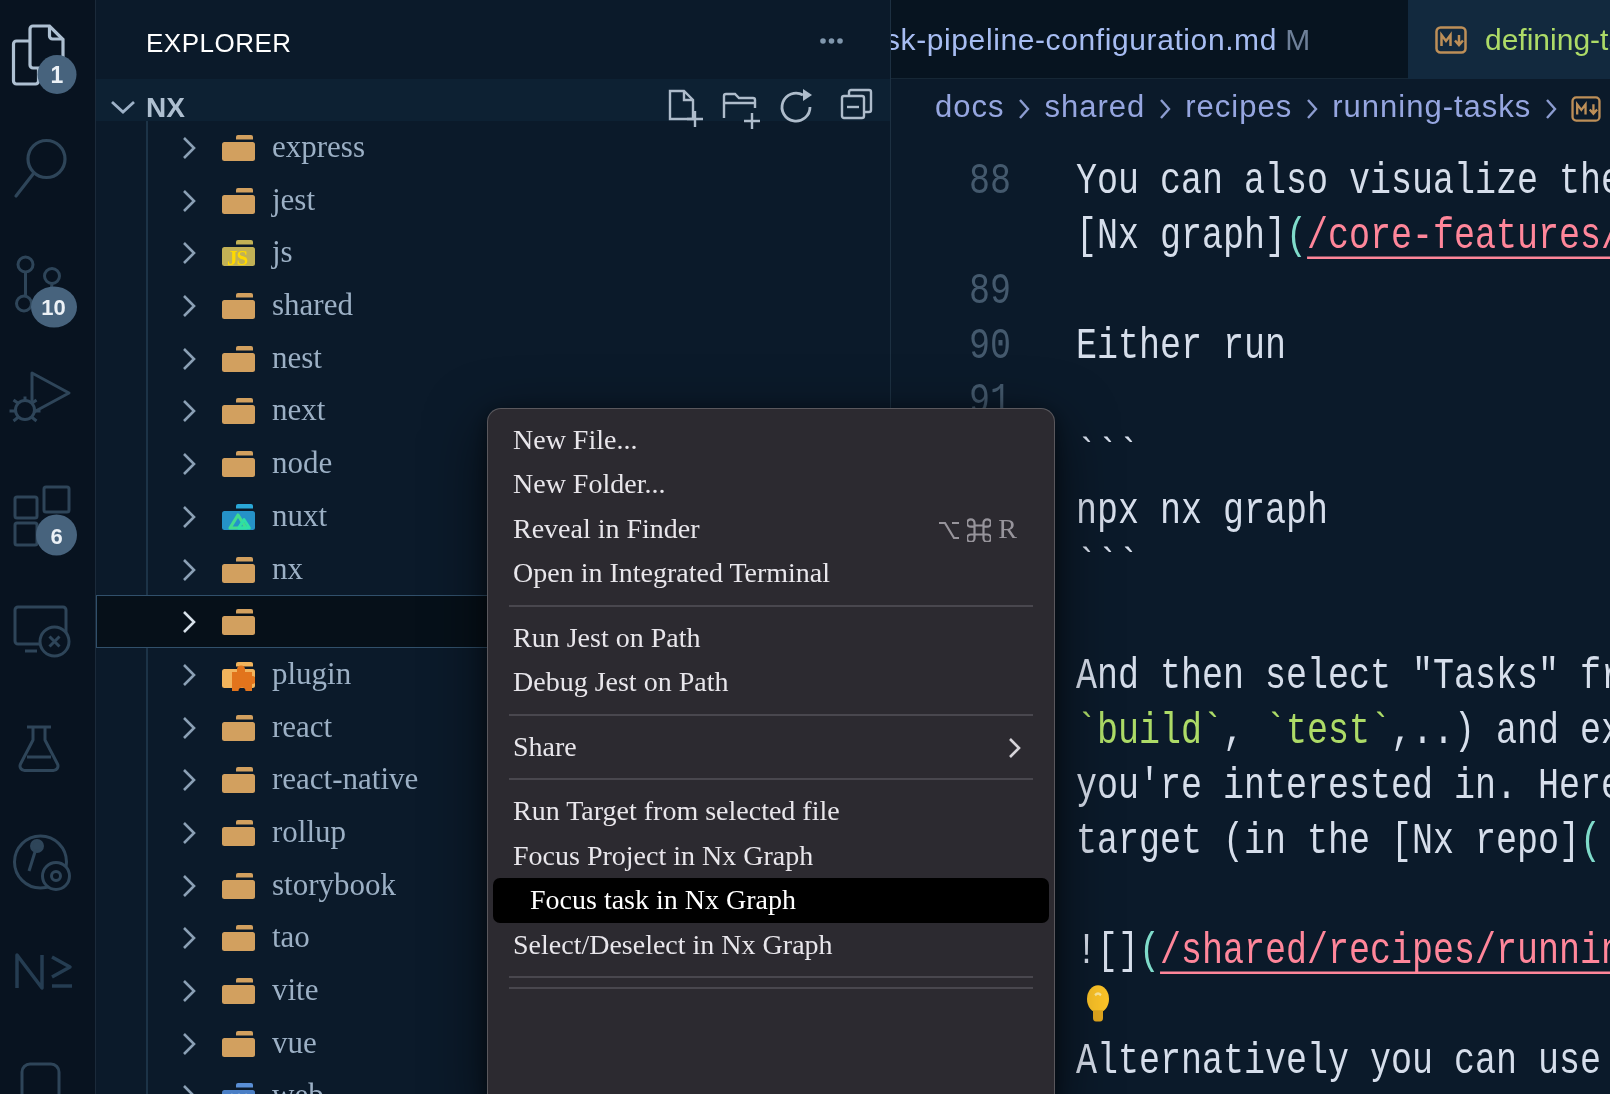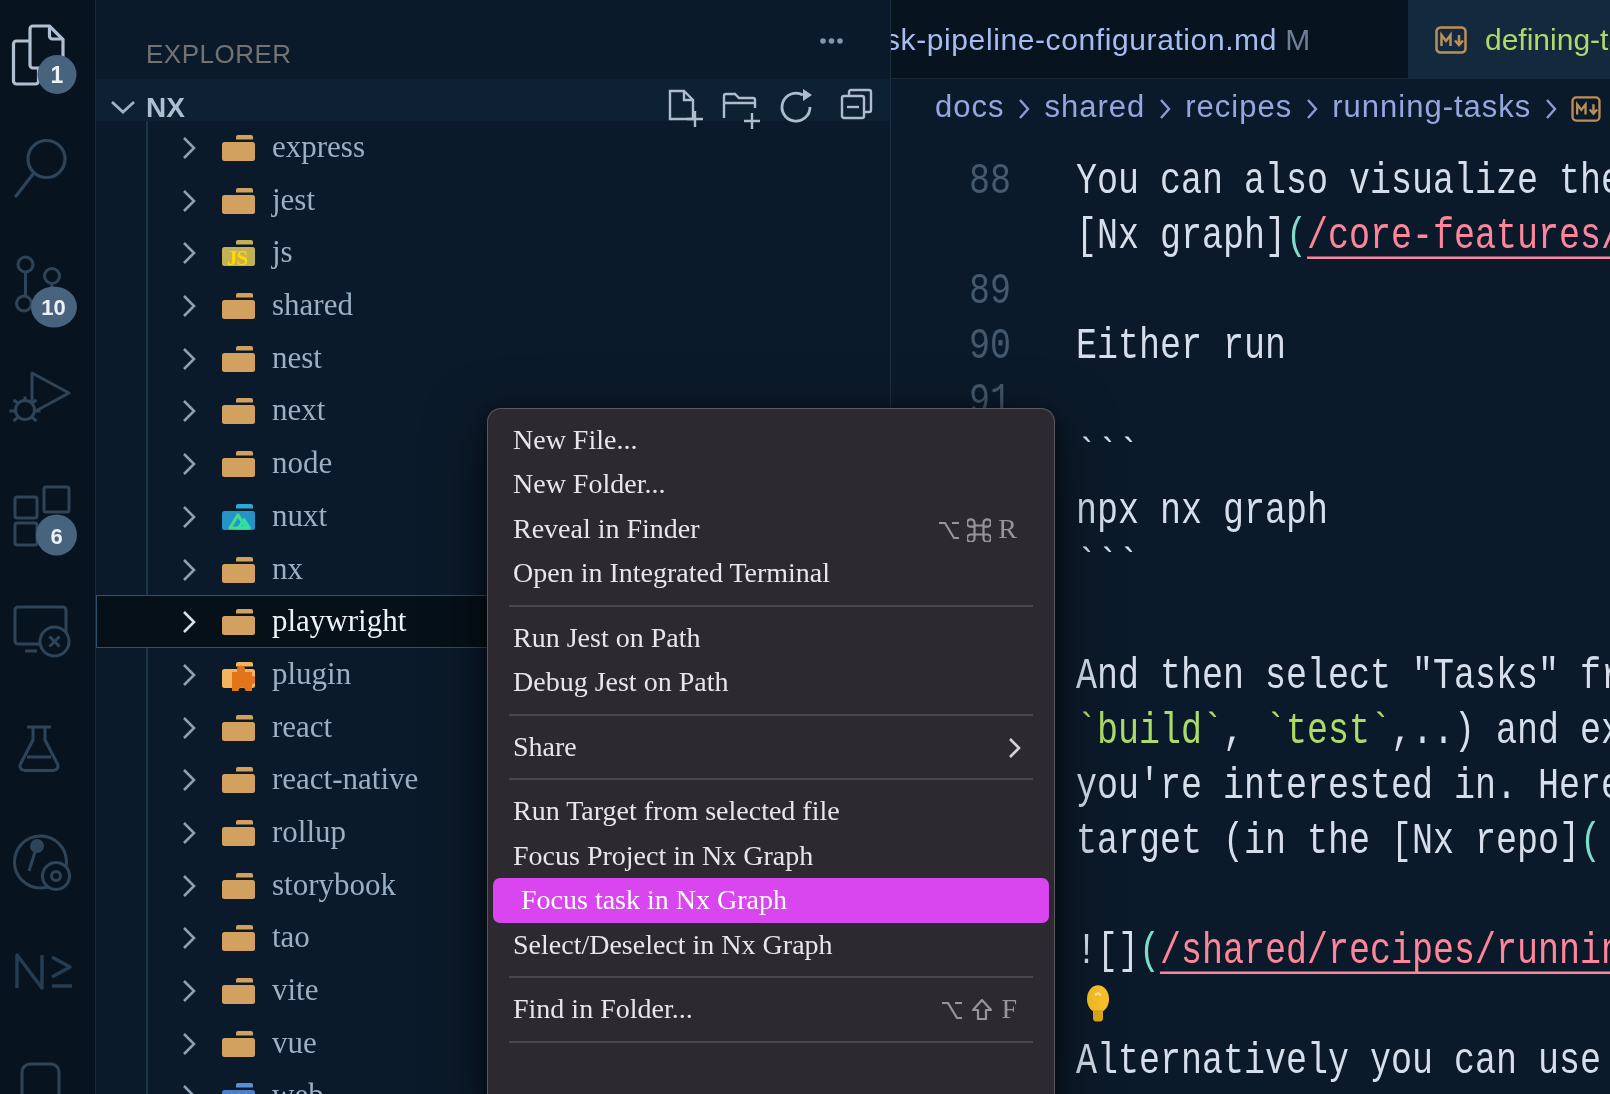--- a/index.html
+++ b/index.html
@@ -4,21 +4,21 @@
 <style>
   * { margin:0; padding:0; box-sizing:border-box; }
   html,body { width:1610px; height:1094px; overflow:hidden; background:#0b1a2a;
     font-family:"Liberation Sans", sans-serif; }
   .abs { position:absolute; }
   
   #activitybar { left:0; top:0; width:96px; height:1094px; background:#081320;
     border-right:1px solid rgba(95,126,151,0.22); }
   
   #sidebar { left:96px; top:0; width:794px; height:1094px; background:#0b1a2a; }
-  #sbtitle { left:50px; top:12px; width:744px; height:84px; color:#737373;
+  #sbtitle { left:50px; top:1px; width:744px; height:84px; color:#ffffff;
     font-size:26px; letter-spacing:0.5px; line-height:84px; }
   #paneheader { left:0; top:79px; width:794px; height:42px; background:#0d2133; }
   #nxlabel { left:50px; top:15px; height:42px; line-height:28px; color:#aebfd0;
     font-weight:bold; font-size:28px; }
   #guide { left:50px; top:121px; width:2px; height:973px; background:#1c3347; }
   #tree { left:0; top:121px; width:794px; }
   .row { position:relative; height:52.7px; white-space:nowrap;font-family:Liberation Serif, serif; }
   .chev { position:absolute; left:87px; top:15px; }
   .ficon { position:absolute; left:126px; top:14px; }
   .lbl { position:absolute; left:176px; top:0; line-height:52.7px; font-size:31px;
@@ -49,21 +49,21 @@
   .teal { color:#7fdbca; }
   .pink { color:#ff869a; text-decoration:underline; text-decoration-thickness:2px;
     text-underline-offset:7px; }
   
   #menu { left:487px; top:408px; width:568px; height:700px; background:#2c2a30;
     border:1px solid rgba(255,255,255,0.22); border-radius:14px;
     box-shadow:0 18px 60px rgba(0,0,0,0.6), 0 4px 18px rgba(0,0,0,0.45);
     padding-top:8.5px; font-size:28px; color:#e8e6eb; }
   .mi { height:44.5px; line-height:44.5px; padding-left:25px; position:relative;font-family:Liberation Serif, serif; }
   .mi .sc { position:absolute; right:33px; top:0; color:#97949b; letter-spacing:4px; }
-  .mi.hl { margin:0 5px; padding-left:28px; background:#d946ef; border-radius:7px; color:#fff; }
+  .mi.hl { margin:0 5px; padding-left:37px; background:#000000; border-radius:7px; color:#fff; }
   .msep { height:2px; background:#49474e; margin:9px 21px; }
   .bsep { margin:0 14px; }
   .sc svg { vertical-align:-4px; margin-right:7px; }
 </style>
 </head>
 <body>
 <div class="abs" id="activitybar">
 <svg width="96" height="1094" viewBox="0 0 96 1094">
 
   <g fill="none" stroke="#aec0d2" stroke-width="3.2">
@@ -277,21 +277,20 @@
       </div>
     <div class="row sel">
         <svg class="chev" width="13" height="24">
           <path d="M1 2 L11 12 L1 22" fill="none" stroke="#d7e1ea" stroke-width="2.6"></path>
         </svg>
         <svg class="ficon" width="33" height="26">
           <rect x="14" y="0" width="17" height="10" rx="2" fill="#d2a05f"></rect>
           <rect x="13" y="4.5" width="19" height="3" fill="#061019"></rect>
           <rect x="0" y="7" width="33" height="19" rx="2.5" fill="#d2a05f"></rect>
         </svg>
-        <span class="lbl">playwright</span>
       </div>
     <div class="row">
         <svg class="chev" width="13" height="24">
           <path d="M1 2 L11 12 L1 22" fill="none" stroke="#8ba0b5" stroke-width="2.6"></path>
         </svg>
         <svg class="ficon" style="top:12px" width="33" height="34">
           <rect x="14" y="2" width="17" height="10" rx="2" fill="#f2b45c"></rect>
           <rect x="13" y="6.5" width="19" height="3" fill="#0b1a2a"></rect>
           <rect x="0" y="9" width="33" height="19" rx="2.5" fill="#f2b45c"></rect>
           <path d="M10 12 H15 V9.5 A4 4 0 1 1 23 9.5 V12 H30 V16 A4 4 0 1 1 30 24 V31 H23.5 A3.5 3.5 0 1 0 16.5 31 H10 Z" fill="#e2741c"></path>
@@ -452,19 +451,14 @@
   <div class="msep"></div>
   <div class="mi">Share<svg style="position:absolute;right:33px;top:12px" width="13" height="22" viewBox="0 0 13 22">
         <path d="M2 2 L11 11 L2 20" fill="none" stroke="#d6d4d9" stroke-width="2.6"></path>
       </svg></div>
   <div class="msep"></div>
   <div class="mi">Run Target from selected file</div>
   <div class="mi">Focus Project in Nx Graph</div>
   <div class="mi hl">Focus task in Nx Graph</div>
   <div class="mi">Select/Deselect in Nx Graph</div>
   <div class="msep"></div>
-  <div class="mi">Find in Folder...<span class="sc"><svg width="22" height="24" viewBox="0 0 22 24">
-          <path d="M1 5 h6 l9 15 h5 M14 5 h7" fill="none" stroke="#97949b" stroke-width="2.2"></path>
-        </svg><svg width="24" height="24" viewBox="0 0 24 24">
-          <path d="M12 2 L3 12 H8 V21 H16 V12 H21 Z" fill="none" stroke="#97949b" stroke-width="2.2" stroke-linejoin="round"></path>
-        </svg>F</span></div>
   <div class="msep"></div>
 </div>
 
 </body></html>

